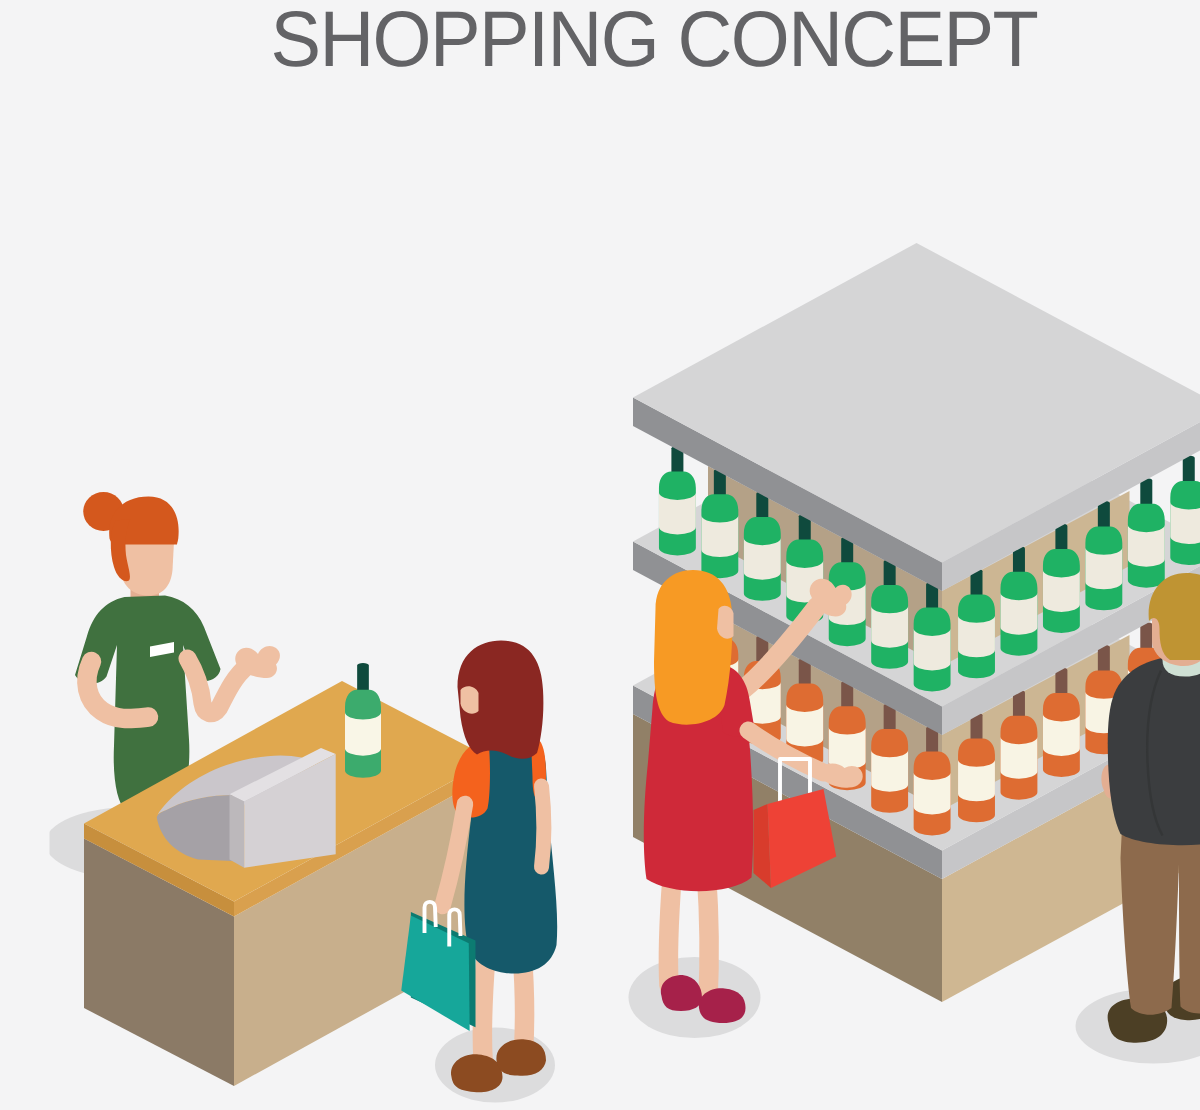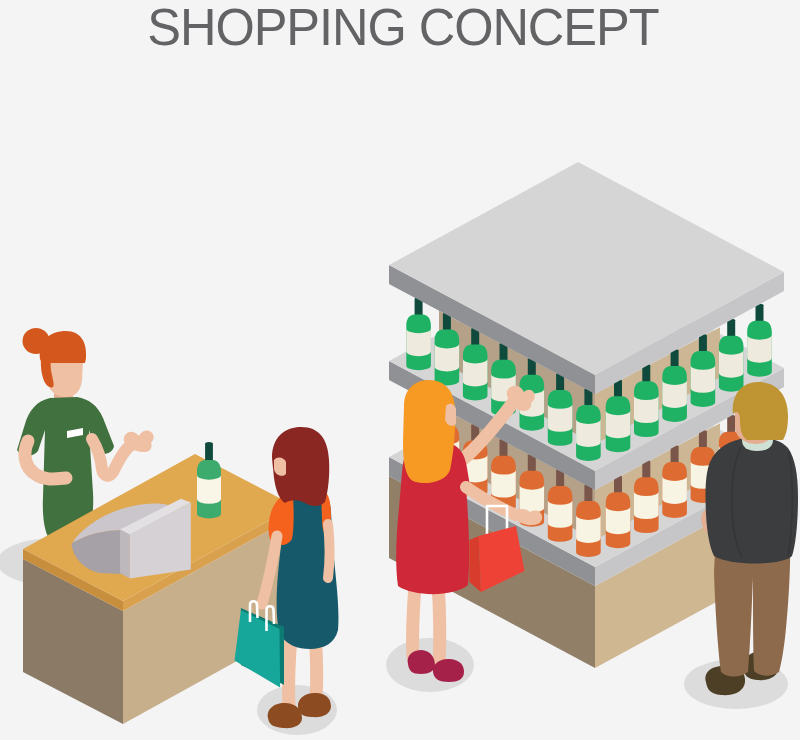--- a/index.html
+++ b/index.html
@@ -1,18 +1,18 @@
 <!DOCTYPE html>
 <html><head>
 <meta charset="utf-8">
 <style>
   html,body{margin:0;padding:0;}
   body{width:800px;height:740px;background:#f4f4f5;overflow:hidden;
        font-family:"Liberation Sans",sans-serif;}
-  #scene{position:relative;width:768px;height:740px;background:#f4f4f5;}
+  #scene{position:relative;width:768px;height:740px;background:#f4f4f5;margin-left:33px;}
   svg{display:block;position:absolute;left:0;top:0;}
   .title{position:absolute;left:0;top:0;width:800px;text-align:center;
          font-size:52.5px;color:#636366;letter-spacing:-1.1px;line-height:1;
          padding-top:1px;transform:scaleX(0.963) translateX(3px);
          transform-origin:center top;}
 </style>
 </head>
 <body>
 
 <div id="scene">

